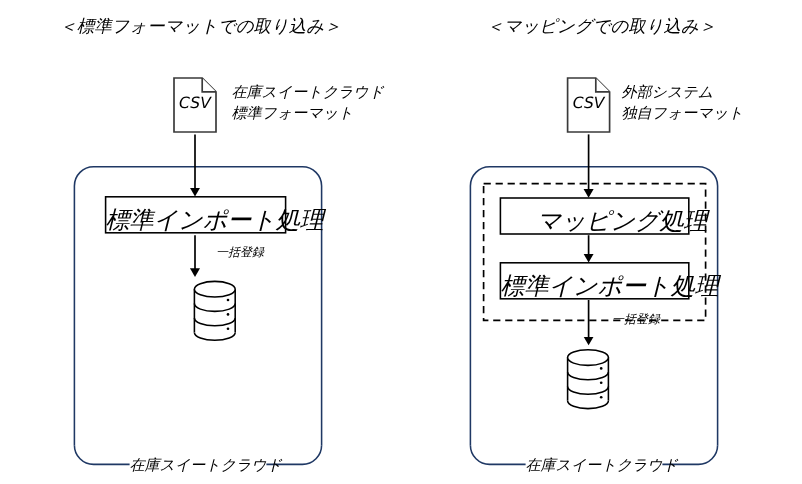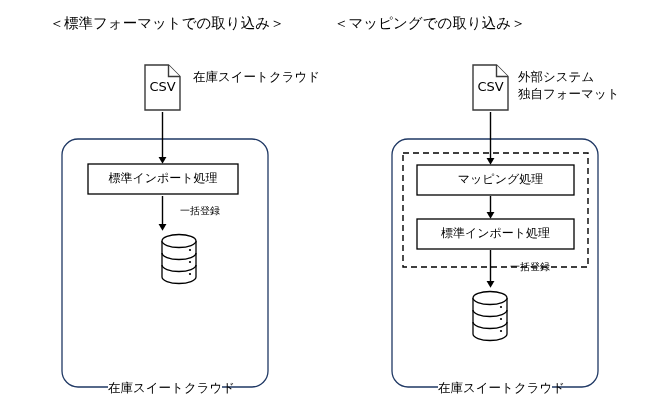--- a/index.html
+++ b/index.html
@@ -24,27 +24,28 @@
     top: 0;
     left: 0;
     width: 668px;
     height: 403px;
   }
   .lbl {
     position: absolute;
     white-space: pre;
     line-height: 1.28;
     color: #000000;
+    font-style: italic;
   }
   .title {
     font-size: 14.5px;
     letter-spacing: 0px;
   }
   .proc-text {
-    font-size: 12px;
+    font-size: 20px;
   }
   .note {
     font-size: 12.5px;
   }
   .arrow-note {
     font-size: 10px;
   }
   .cloud-name {
     font-size: 12.5px;
   }
@@ -127,35 +128,36 @@
       <circle cx="501" cy="319" r="1.1" fill="#000000" stroke="none"></circle>
       <circle cx="501" cy="331" r="1.1" fill="#000000" stroke="none"></circle>
     </g>
   </svg>
 
   <div class="lbl title" style="left:0; top:14px; width:334px; text-align:center;">＜標準フォーマットでの取り込み＞</div>
 
   <div class="lbl csv-text" style="left:145px; top:79px; width:35px; text-align:center;">CSV</div>
 
   <div class="lbl note" style="left:193px; top:69px;">在庫スイートクラウド</div>
+  <div class="lbl note" style="left:193px; top:86px;">標準フォーマット</div>
 
   <div class="lbl proc-text" style="left:88px; top:171px; width:150px; text-align:center;">標準インポート処理</div>
 
   <div class="lbl arrow-note" style="left:180px; top:205px;">一括登録</div>
 
   <div class="lbl cloud-name" style="left:108px; top:380px; width:114px; text-align:center;">在庫スイートクラウド</div>
 
-  <div class="lbl title" style="left:334px; top:14px; width:334px; text-align:left;">＜マッピングでの取り込み＞</div>
+  <div class="lbl title" style="left:334px; top:14px; width:334px; text-align:center;">＜マッピングでの取り込み＞</div>
 
   <div class="lbl csv-text" style="left:473px; top:79px; width:35px; text-align:center;">CSV</div>
 
   <div class="lbl note" style="left:518px; top:69px;">外部システム</div>
   <div class="lbl note" style="left:518px; top:86px;">独自フォーマット</div>
 
-  <div class="lbl proc-text" style="left:422px; top:172px; width:157px; text-align:center;">マッピング処理</div>
+  <div class="lbl proc-text" style="left:440px; top:172px; width:157px; text-align:center;">マッピング処理</div>
 
   <div class="lbl proc-text" style="left:417px; top:226px; width:157px; text-align:center;">標準インポート処理</div>
 
   <div class="lbl arrow-note" style="left:510px; top:261px;">一括登録</div>
 
   <div class="lbl cloud-name" style="left:438px; top:380px; width:114px; text-align:center;">在庫スイートクラウド</div>
 
 </div>
 
 </body></html>

